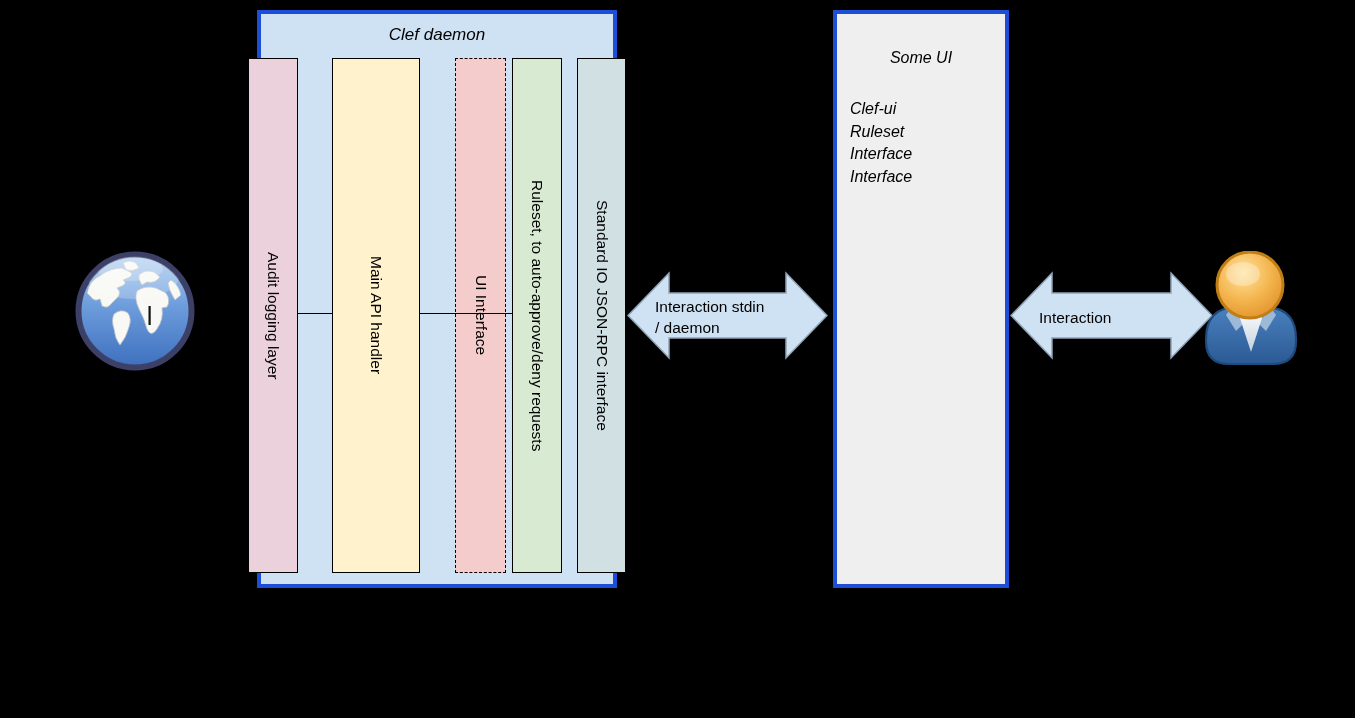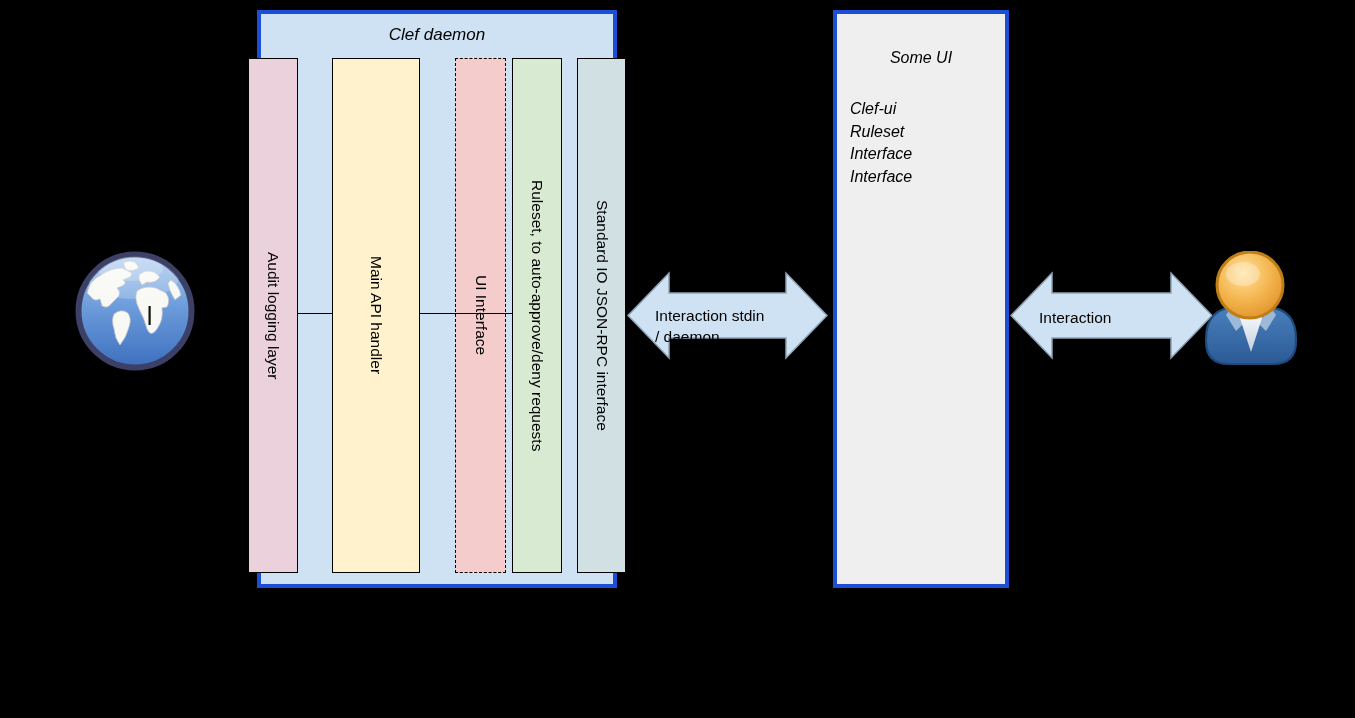--- a/index.html
+++ b/index.html
@@ -22,21 +22,21 @@
   #bar-stdio  {left:577px;width:49px;background:#d0e0e3;}
   
   .hline{position:absolute;top:313px;height:1px;background:#000;z-index:3;}
   #line-1{left:297px;width:36px;}
   #line-2{left:419px;width:94px;}
   
   .arrow-svg{position:absolute;z-index:1;}
   #arrow-1{left:627px;top:271px;}
   #arrow-2{left:1010px;top:271px;}
   .arrow-label{position:absolute;font-size:15.5px;line-height:21px;z-index:2;}
-  #label-1{left:655px;top:305px;}
+  #label-1{left:655px;top:296px;}
   #label-2{left:1039px;top:307px;text-align:right;}
   
   #someui{left:833px;top:10px;width:176px;height:578px;background:#efefef;}
   #someui-title{padding-top:11px;text-align:center;font-size:16px;margin-top:24px;}
   .ui-list{margin-top:31px;padding-left:13px;font-size:16px;line-height:22.5px;}
   
   #globe{position:absolute;left:75px;top:251px;z-index:1;}
   #person{position:absolute;left:1203px;top:251px;z-index:4;}
 </style>
 </head>

